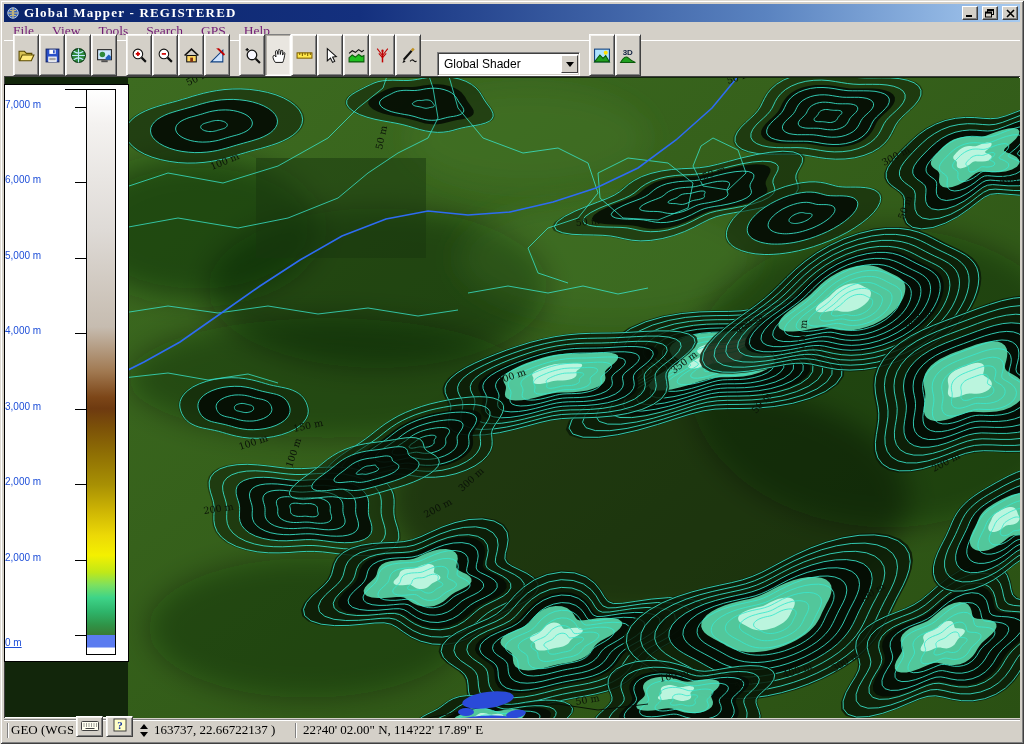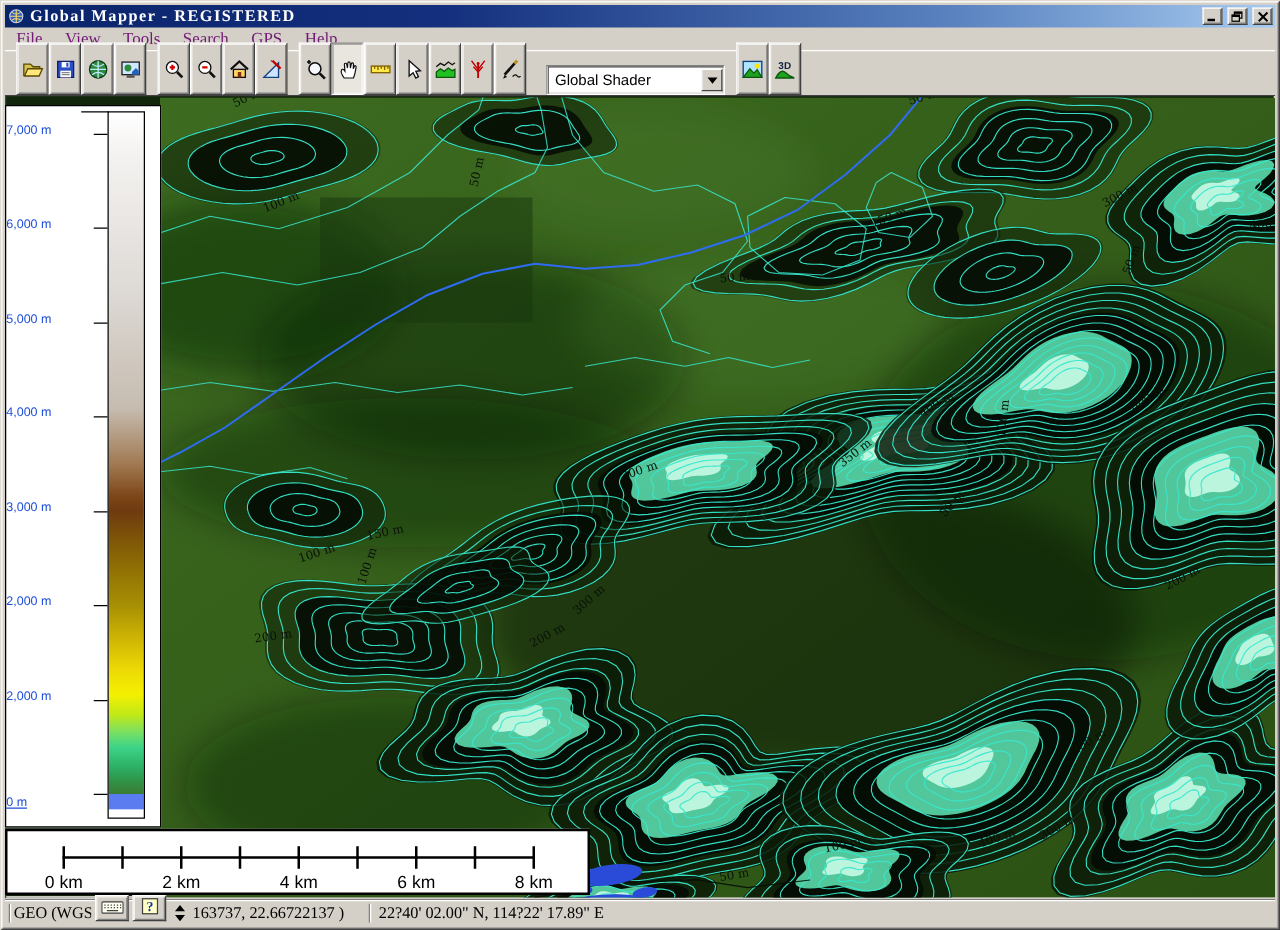--- a/index.html
+++ b/index.html
@@ -565,37 +565,20 @@
         <div class="lg-tick" style="top: 323.79px;"></div>
         <div class="lg-label" style="top: 323.79px;">3,000 m</div>
         <div class="lg-tick" style="top: 399.351px;"></div>
         <div class="lg-label" style="top: 399.351px;">2,000 m</div>
         <div class="lg-tick" style="top: 474.912px;"></div>
         <div class="lg-label" style="top: 474.912px;">2,000 m</div>
         <div class="lg-tick" style="top: 550.473px;"></div>
         <div class="lg-label" style="top: 560px; text-decoration: underline;">0 m</div>
       </div>
 
-    <div class="scalebar" id="scalebar">
-      <div class="sc-line"></div>
-    <div class="sc-tick" style="left: 44px;"></div>
-        <div class="sc-label" style="left: 45px;">0 km</div>
-        <div class="sc-tick" style="left: 91px;"></div>
-        <div class="sc-tick" style="left: 138px;"></div>
-        <div class="sc-label" style="left: 139px;">2 km</div>
-        <div class="sc-tick" style="left: 185px;"></div>
-        <div class="sc-tick" style="left: 232px;"></div>
-        <div class="sc-label" style="left: 233px;">4 km</div>
-        <div class="sc-tick" style="left: 279px;"></div>
-        <div class="sc-tick" style="left: 326px;"></div>
-        <div class="sc-label" style="left: 327px;">6 km</div>
-        <div class="sc-tick" style="left: 373px;"></div>
-        <div class="sc-tick" style="left: 420px;"></div>
-        <div class="sc-label" style="left: 421px;">8 km</div>
-      </div>
   </div>
 
   <div class="statusbar">
     <span class="sb-sep"></span>
     <span class="sb-text sb-proj">GEO (WGS8</span>
     <button class="sb-btn" title="Keyboard">
       <span><svg width="18" height="13" viewBox="0 0 18 13">
             <rect x="0.5" y="2.5" width="17" height="9" rx="1" fill="#fffff0" stroke="#404040"></rect>
             <path d="M2.5 5 h1 M5 5 h1 M7.5 5 h1 M10 5 h1 M12.5 5 h1 M15 5 h1 M2.5 7 h1 M5 7 h1 M7.5 7 h1 M10 7 h1 M12.5 7 h1 M15 7 h1 M4.5 9.5 h9" stroke="#404040" stroke-width="1"></path>
           </svg></span>

